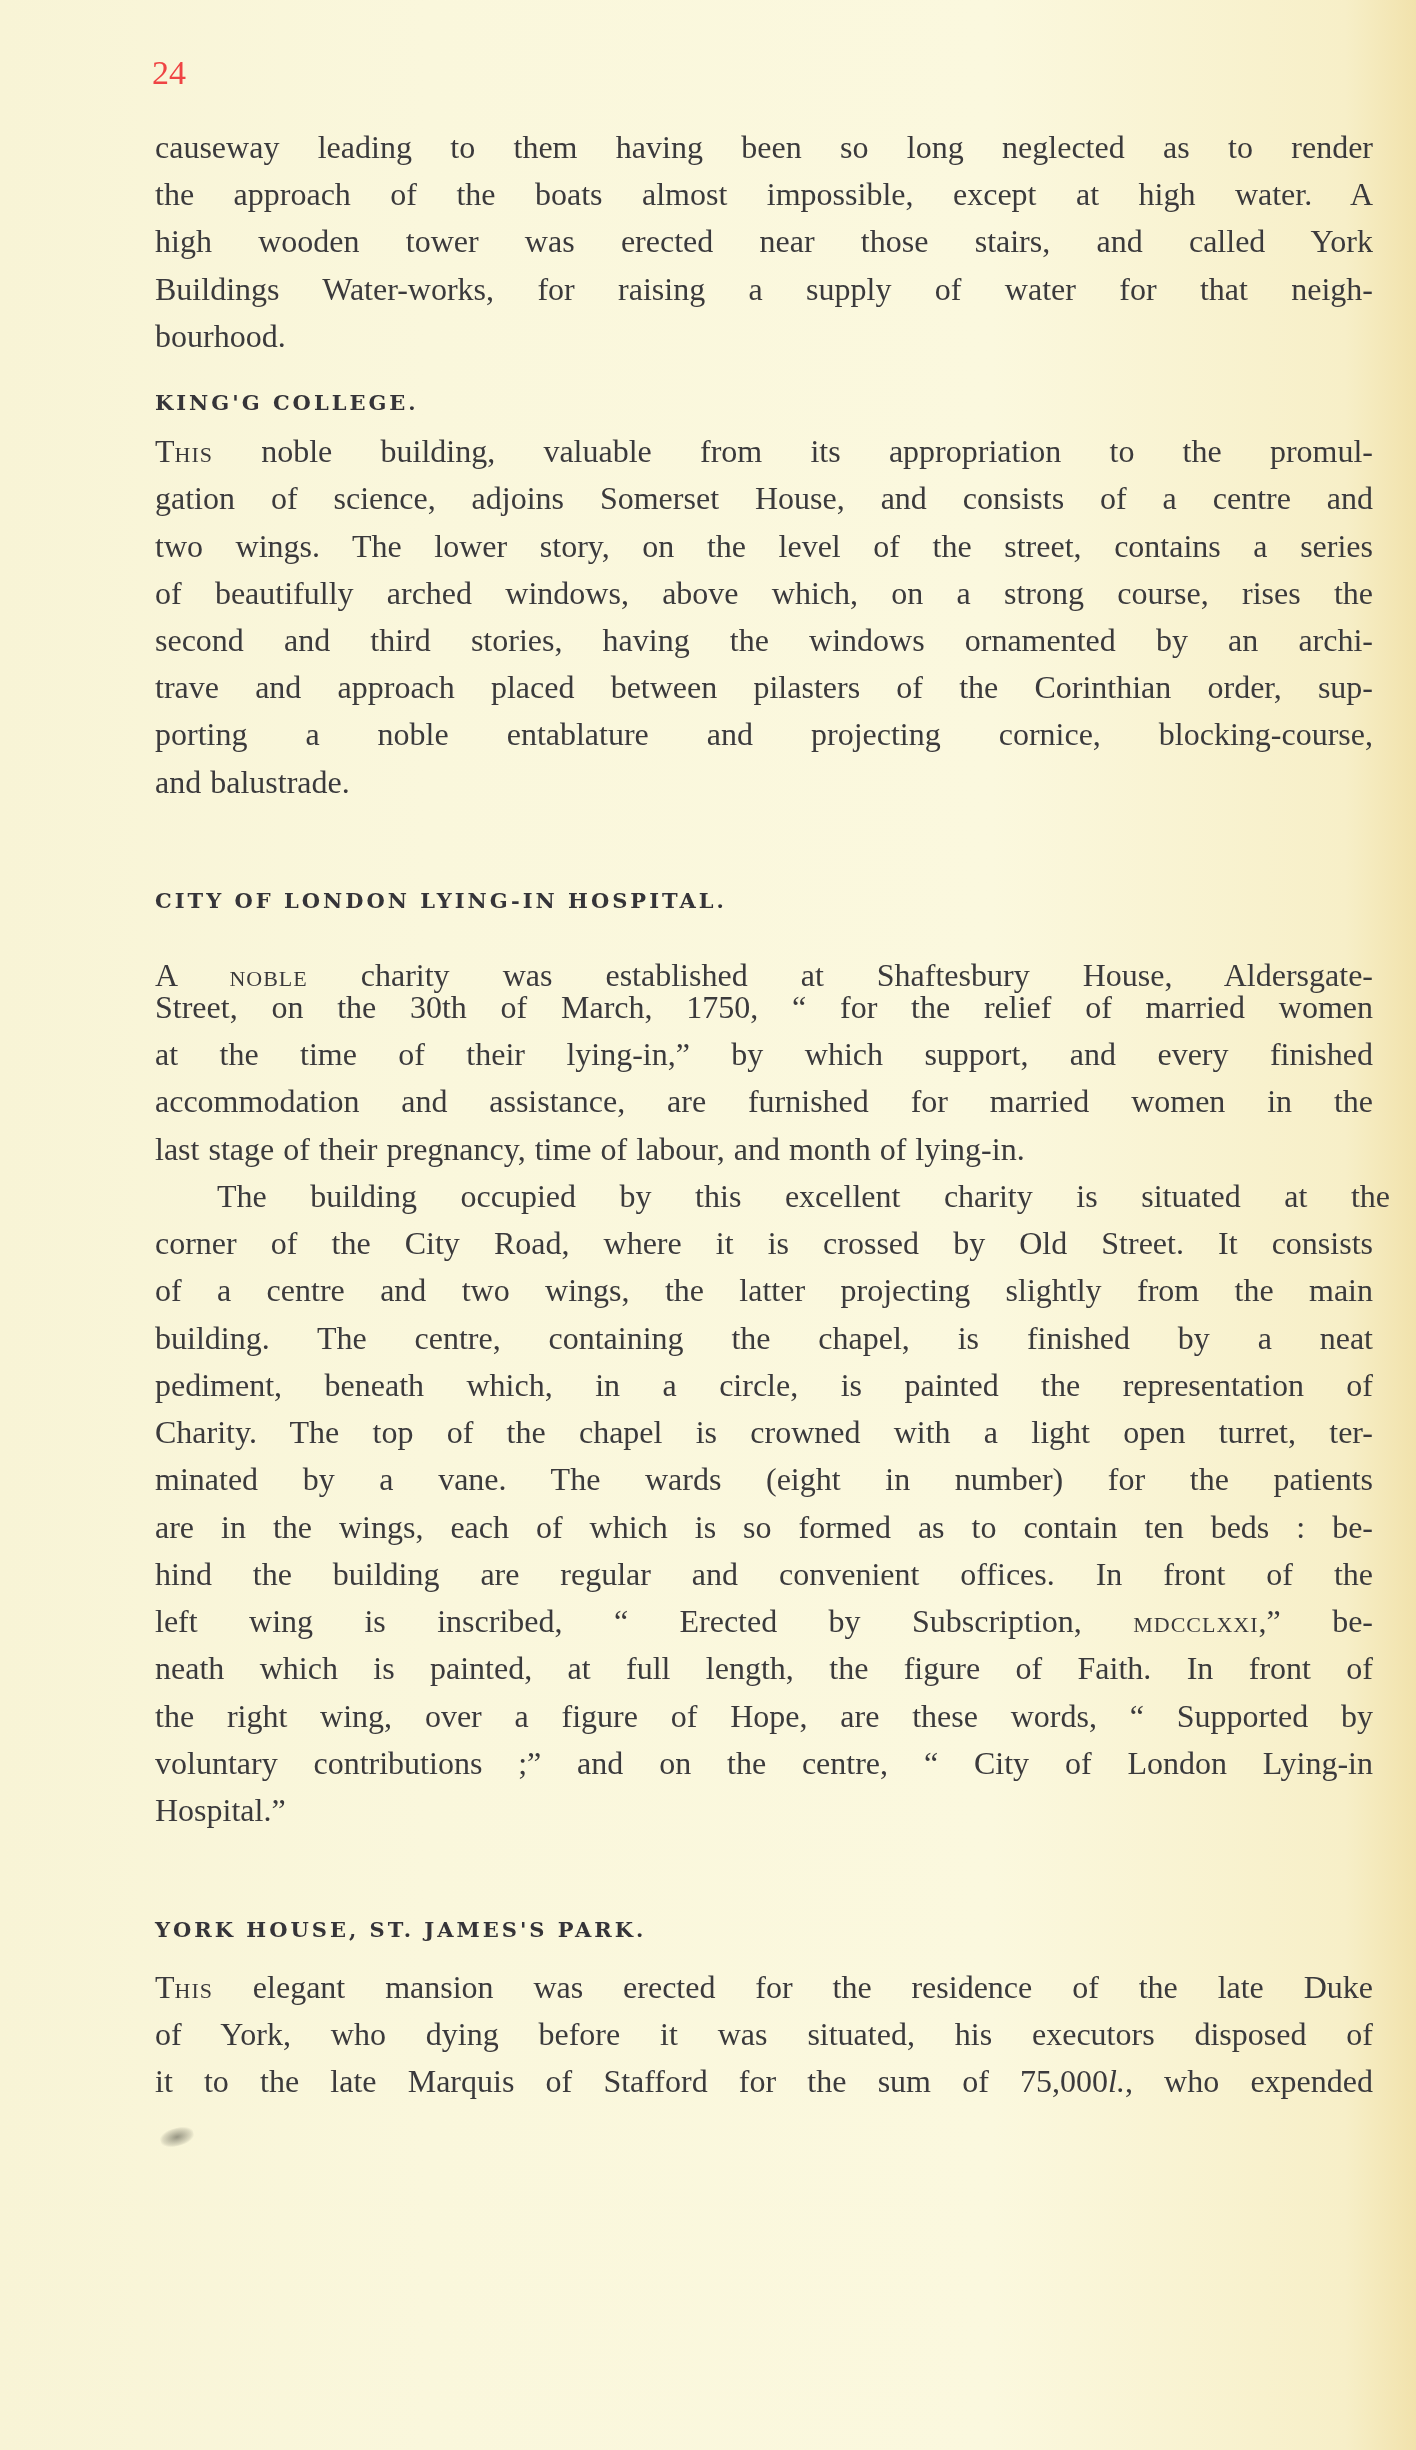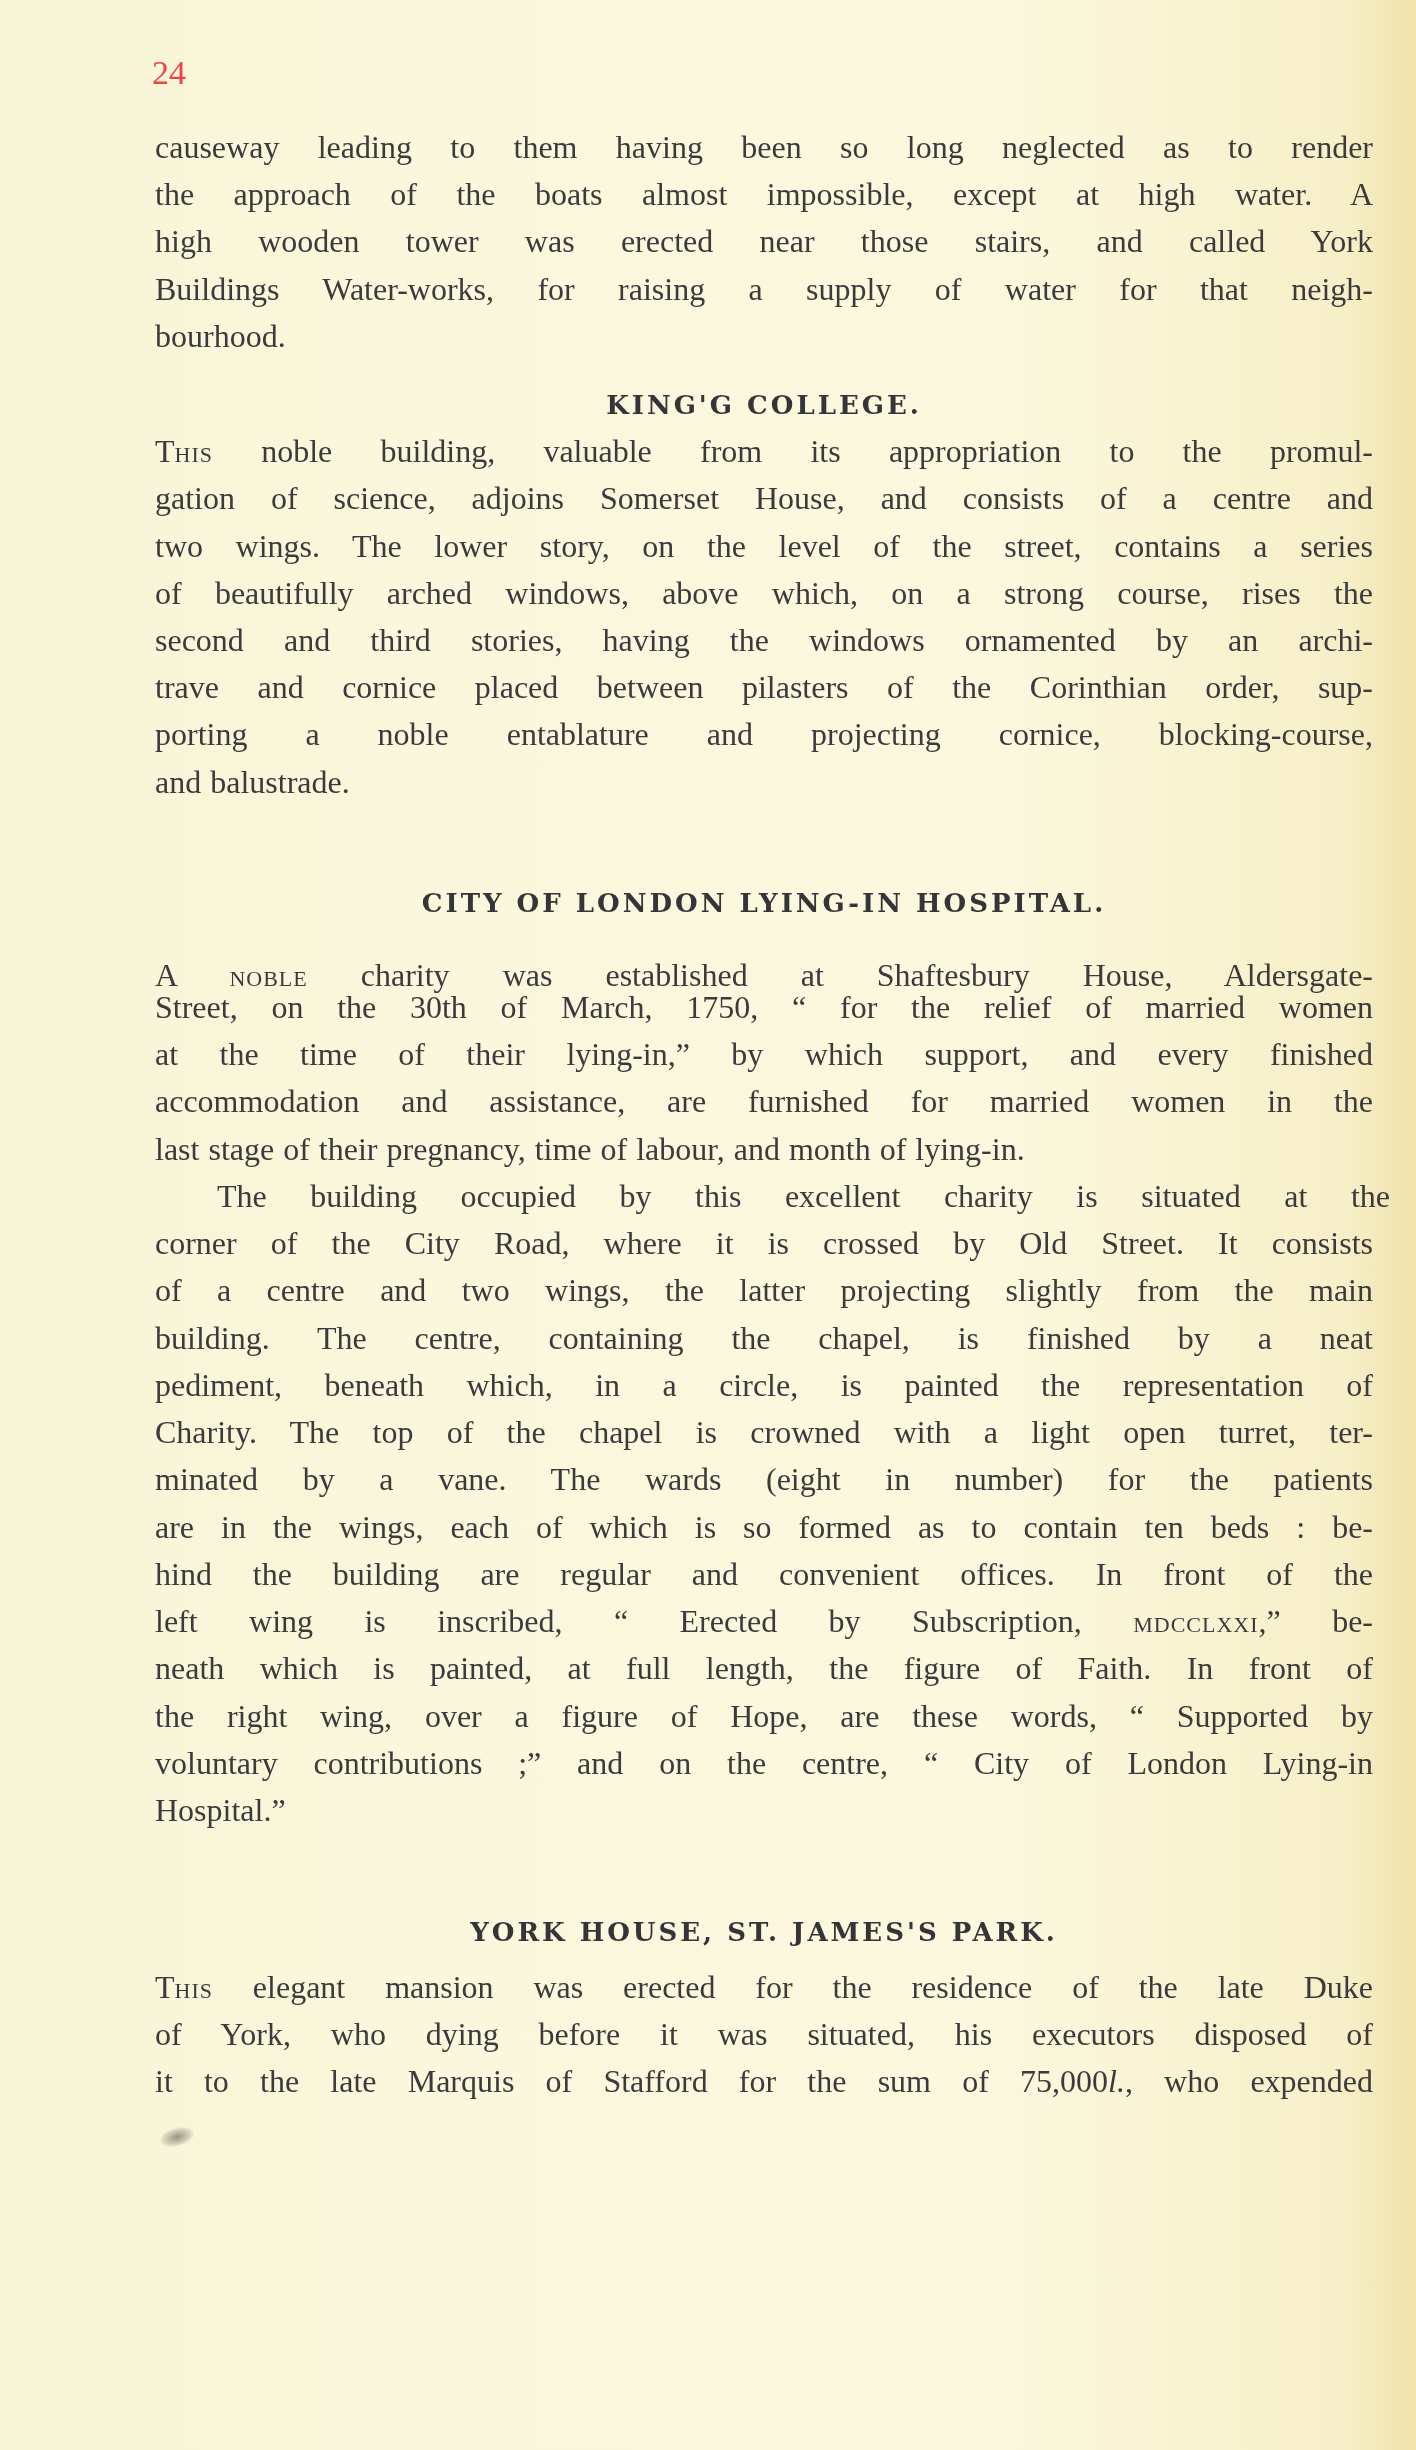--- a/index.html
+++ b/index.html
@@ -15,23 +15,23 @@
   .line {
     position:absolute; left:155px; width:1218px; height:46px;
     font-size:32px; line-height:46px; white-space:nowrap;
     text-align:justify; text-align-last:justify;
     word-spacing:1px;
   }
   .line.last { text-align-last:left; }
   .line.indent { left:217px; width:1173px; }
   .sc { font-variant: small-caps; letter-spacing:1px; }
   .heading {
-    position:absolute; left:155px; width:1218px; text-align:center;
+    position:absolute; left:155px; width:1218px; 
     font-family: "DejaVu Serif", "Liberation Serif", serif;
-    font-weight:bold; font-size:26px; letter-spacing:3px; color:#353438;
+    font-weight:bold; font-size:21px; letter-spacing:3px; color:#353438;
   }
   .blot { position:absolute; left:160px; top:2128px; width:34px; height:18px;
     background: radial-gradient(ellipse at center, rgba(70,70,60,0.55) 0%, rgba(70,70,60,0.15) 60%, rgba(0,0,0,0) 75%);
     transform: rotate(-15deg); }
 </style>
 </head>
 <body>
 
 <div>
 
@@ -44,21 +44,21 @@
   <div class="line" style="top:218px">high wooden tower was erected near those stairs, and called York</div>
   <div class="line" style="top:266px">Buildings Water-works, for raising a supply of water for that neigh-</div>
   <div class="line last" style="top:313px">bourhood.</div>
 
   <div class="heading" style="top:390px">KING'G COLLEGE.</div>
   <div class="line" style="top:428px"><span>T</span><span class="sc">his</span><span> noble building, valuable from its appropriation to the promul-</span></div>
   <div class="line" style="top:475px">gation of science, adjoins Somerset House, and consists of a centre and</div>
   <div class="line" style="top:523px">two wings. The lower story, on the level of the street, contains a series</div>
   <div class="line" style="top:570px">of beautifully arched windows, above which, on a strong course, rises the</div>
   <div class="line" style="top:617px">second and third stories, having the windows ornamented by an archi-</div>
-  <div class="line" style="top:664px">trave and cornice placed between pilasters of the Corinthian order, sup-</div>
+  <div class="line" style="top:664px">trave and approach placed between pilasters of the Corinthian order, sup-</div>
   <div class="line" style="top:711px">porting a noble entablature and projecting cornice, blocking-course,</div>
   <div class="line last" style="top:759px">and balustrade.</div>
 
   <div class="heading" style="top:888px">CITY OF LONDON LYING-IN HOSPITAL.</div>
   <div class="line" style="top:952px"><span>A </span><span class="sc">noble</span><span> charity was established at Shaftesbury House, Aldersgate-</span></div>
   <div class="line" style="top:984px">Street, on the 30th of March, 1750, “ for the relief of married women</div>
   <div class="line" style="top:1031px">at the time of their lying-in,” by which support, and every finished</div>
   <div class="line" style="top:1078px">accommodation and assistance, are furnished for married women in the</div>
   <div class="line last" style="top:1126px">last stage of their pregnancy, time of labour, and month of lying-in.</div>
   <div class="line indent" style="top:1173px">The building occupied by this excellent charity is situated at the</div>

